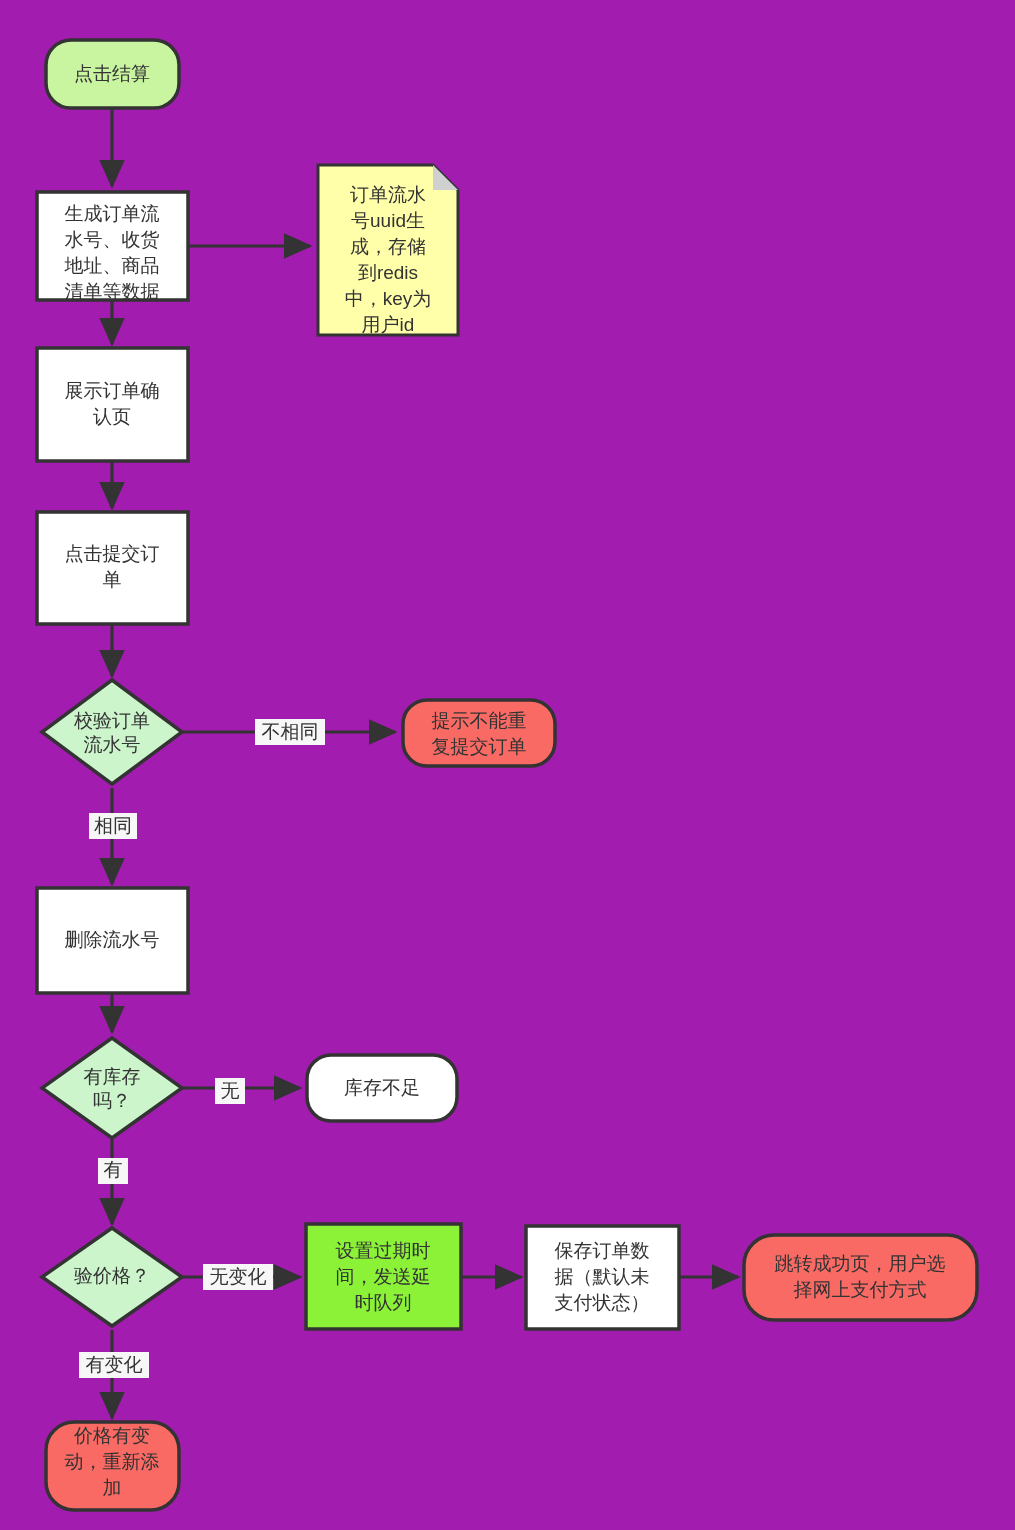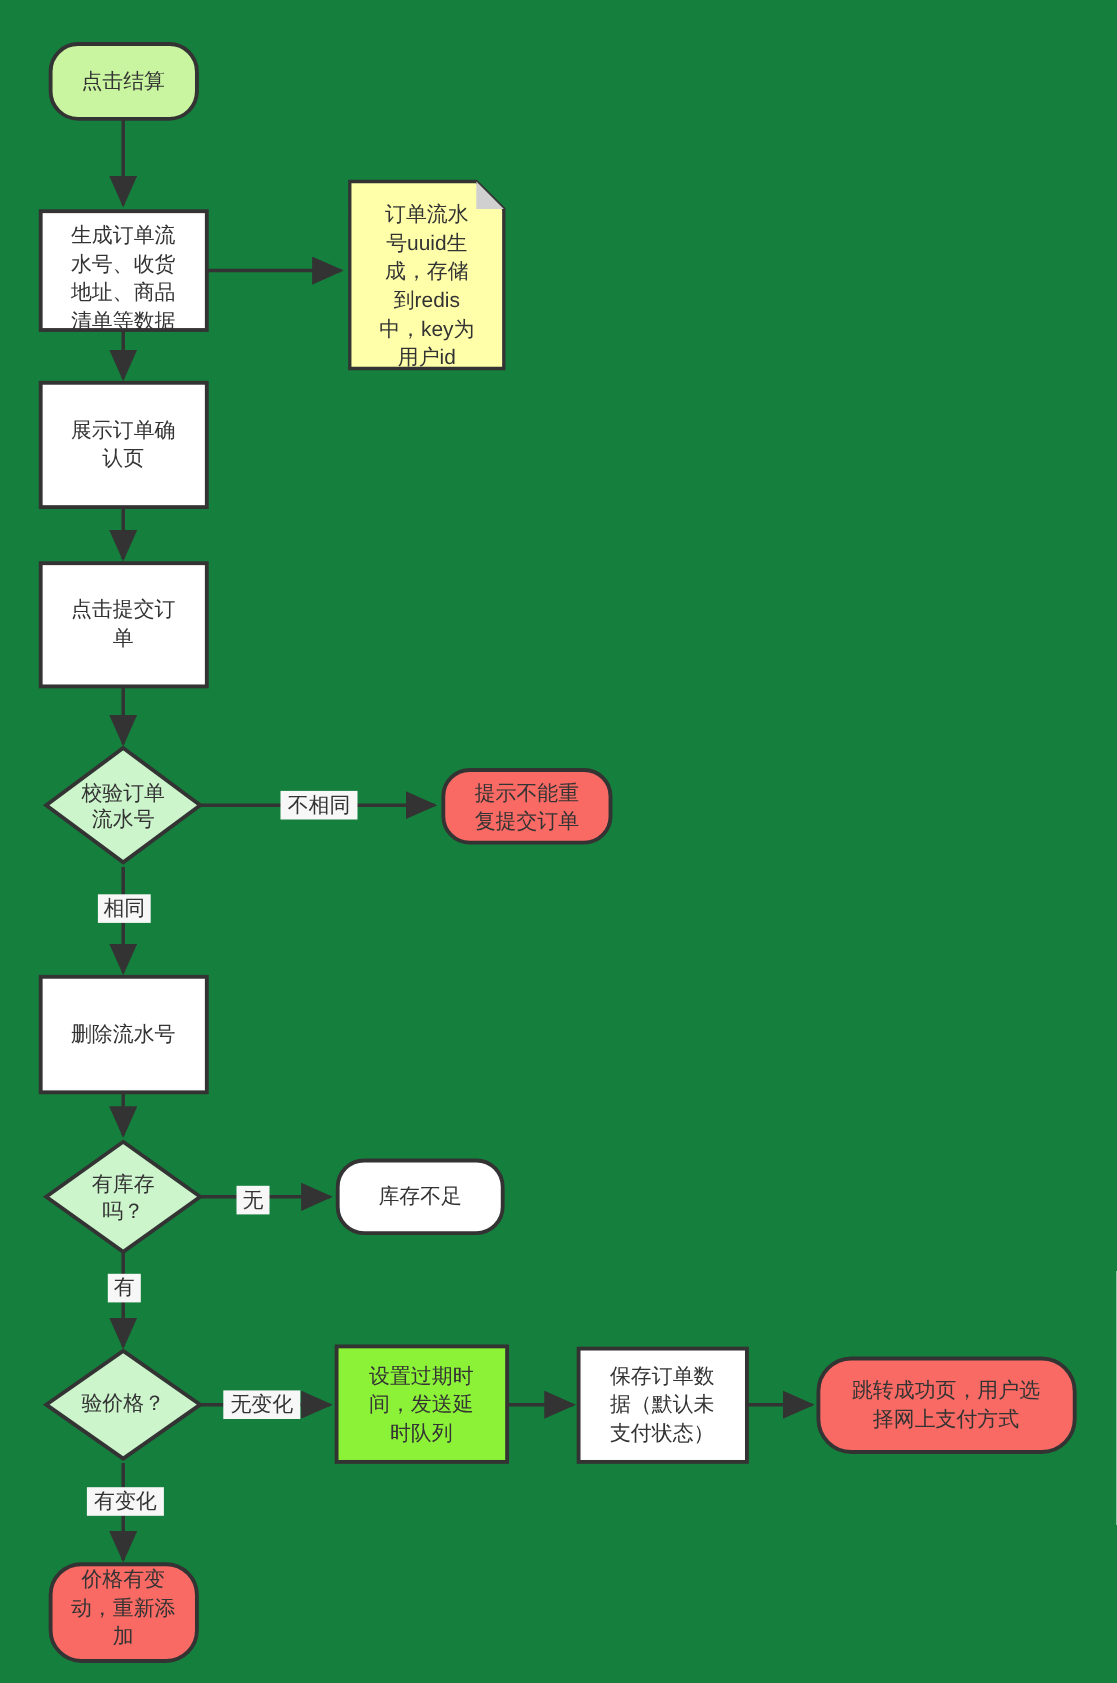--- a/index.html
+++ b/index.html
@@ -10,21 +10,21 @@
   body {
     width: 1015px;
     height: 1530px;
     overflow: hidden;
     font-family: "Liberation Sans", "DejaVu Sans", sans-serif;
   }
   #flow-root {
     position: relative;
     width: 1015px;
     height: 1530px;
-    background: #15803d;
+    background: #a21caf;
   }
   svg#flow-svg {
     display: block;
     width: 1015px;
     height: 1530px;
   }
   .node-shape {
     stroke: #333333;
     stroke-width: 3.5;
   }

